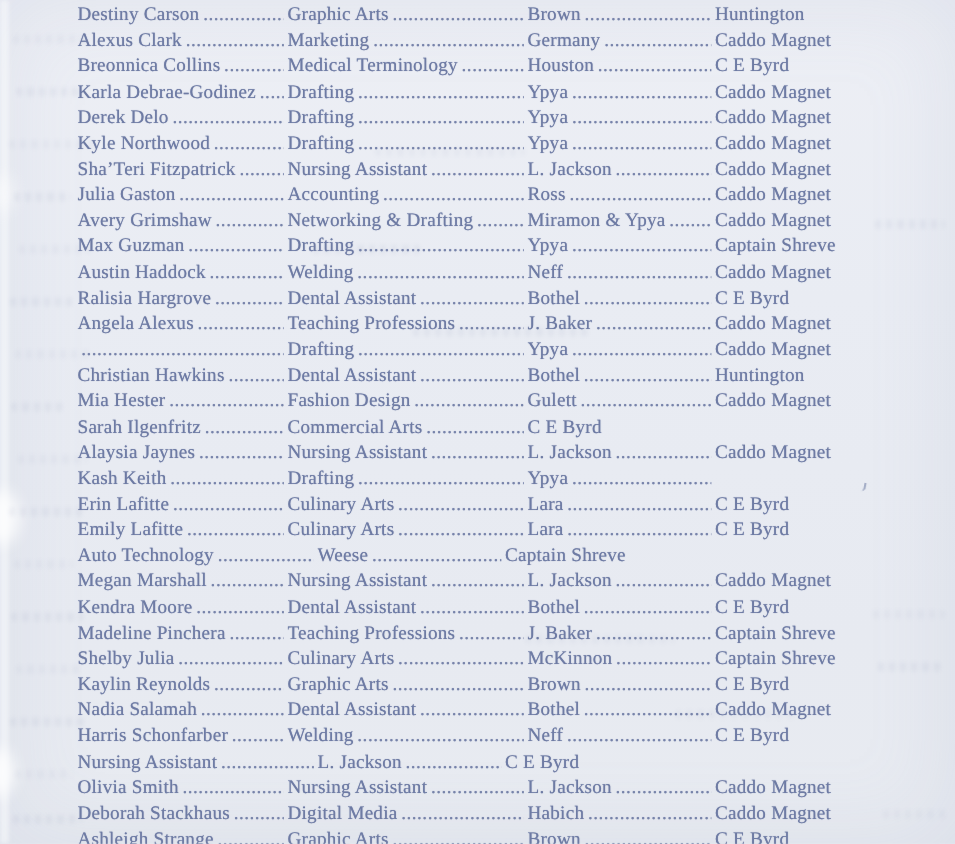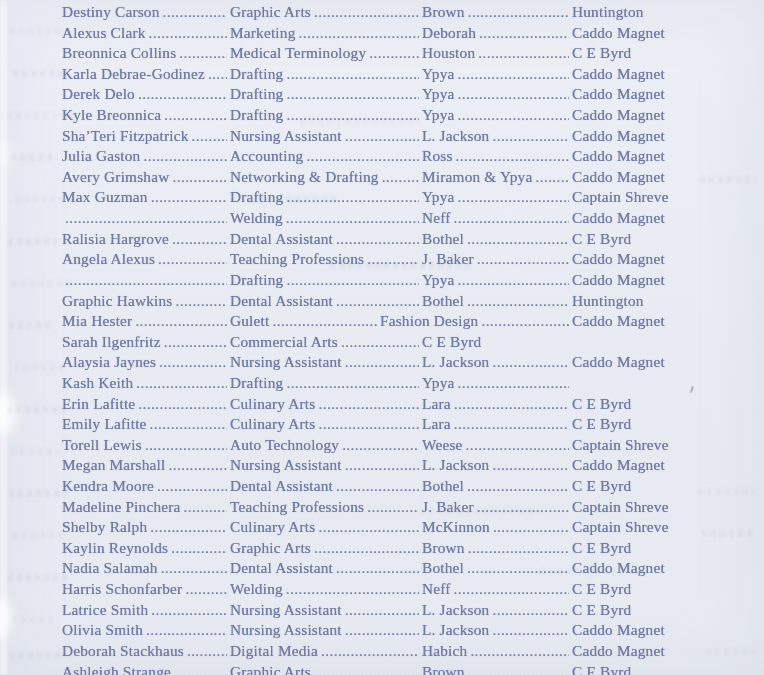--- a/index.html
+++ b/index.html
@@ -124,21 +124,21 @@
   <div class="row">
     <span class="cell name">
       <span class="t">Alexus Clark</span>
       <span class="leader"></span>
     </span>
     <span class="cell program">
       <span class="t">Marketing</span>
       <span class="leader"></span>
     </span>
     <span class="cell teacher">
-      <span class="t">Deborah</span>
+      <span class="t">Germany</span>
       <span class="leader"></span>
     </span>
     <span class="cell school">
       <span class="t">Caddo Magnet</span>
     </span>
   </div>
 
   <div class="row">
     <span class="cell name">
       <span class="t">Breonnica Collins</span>
@@ -188,21 +188,21 @@
       <span class="t">Ypya</span>
       <span class="leader"></span>
     </span>
     <span class="cell school">
       <span class="t">Caddo Magnet</span>
     </span>
   </div>
 
   <div class="row">
     <span class="cell name">
-      <span class="t">Kyle Breonnica</span>
+      <span class="t">Kyle Northwood</span>
       <span class="leader"></span>
     </span>
     <span class="cell program">
       <span class="t">Drafting</span>
       <span class="leader"></span>
     </span>
     <span class="cell teacher">
       <span class="t">Ypya</span>
       <span class="leader"></span>
     </span>
@@ -278,20 +278,21 @@
       <span class="t">Ypya</span>
       <span class="leader"></span>
     </span>
     <span class="cell school">
       <span class="t">Captain Shreve</span>
     </span>
   </div>
 
   <div class="row">
     <span class="cell name">
+      <span class="t">Austin Haddock</span>
       <span class="leader"></span>
     </span>
     <span class="cell program">
       <span class="t">Welding</span>
       <span class="leader"></span>
     </span>
     <span class="cell teacher">
       <span class="t">Neff</span>
       <span class="leader"></span>
     </span>
@@ -348,49 +349,49 @@
       <span class="t">Ypya</span>
       <span class="leader"></span>
     </span>
     <span class="cell school">
       <span class="t">Caddo Magnet</span>
     </span>
   </div>
 
   <div class="row">
     <span class="cell name">
-      <span class="t">Graphic Hawkins</span>
+      <span class="t">Christian Hawkins</span>
       <span class="leader"></span>
     </span>
     <span class="cell program">
       <span class="t">Dental Assistant</span>
       <span class="leader"></span>
     </span>
     <span class="cell teacher">
       <span class="t">Bothel</span>
       <span class="leader"></span>
     </span>
     <span class="cell school">
       <span class="t">Huntington</span>
     </span>
   </div>
 
   <div class="row">
     <span class="cell name">
       <span class="t">Mia Hester</span>
       <span class="leader"></span>
     </span>
+    <span class="cell program">
+      <span class="t">Fashion Design</span>
+      <span class="leader"></span>
+    </span>
     <span class="cell teacher">
       <span class="t">Gulett</span>
       <span class="leader"></span>
     </span>
-    <span class="cell program">
-      <span class="t">Fashion Design</span>
-      <span class="leader"></span>
-    </span>
     <span class="cell school">
       <span class="t">Caddo Magnet</span>
     </span>
   </div>
 
   <div class="row">
     <span class="cell name">
       <span class="t">Sarah Ilgenfritz</span>
       <span class="leader"></span>
     </span>
@@ -466,24 +467,20 @@
     <span class="cell teacher">
       <span class="t">Lara</span>
       <span class="leader"></span>
     </span>
     <span class="cell school">
       <span class="t">C E Byrd</span>
     </span>
   </div>
 
   <div class="row">
-    <span class="cell name">
-      <span class="t">Torell Lewis</span>
-      <span class="leader"></span>
-    </span>
     <span class="cell program">
       <span class="t">Auto Technology</span>
       <span class="leader"></span>
     </span>
     <span class="cell teacher">
       <span class="t">Weese</span>
       <span class="leader"></span>
     </span>
     <span class="cell school">
       <span class="t">Captain Shreve</span>
@@ -539,21 +536,21 @@
       <span class="t">J. Baker</span>
       <span class="leader"></span>
     </span>
     <span class="cell school">
       <span class="t">Captain Shreve</span>
     </span>
   </div>
 
   <div class="row">
     <span class="cell name">
-      <span class="t">Shelby Ralph</span>
+      <span class="t">Shelby Julia</span>
       <span class="leader"></span>
     </span>
     <span class="cell program">
       <span class="t">Culinary Arts</span>
       <span class="leader"></span>
     </span>
     <span class="cell teacher">
       <span class="t">McKinnon</span>
       <span class="leader"></span>
     </span>
@@ -610,24 +607,20 @@
     <span class="cell teacher">
       <span class="t">Neff</span>
       <span class="leader"></span>
     </span>
     <span class="cell school">
       <span class="t">C E Byrd</span>
     </span>
   </div>
 
   <div class="row">
-    <span class="cell name">
-      <span class="t">Latrice Smith</span>
-      <span class="leader"></span>
-    </span>
     <span class="cell program">
       <span class="t">Nursing Assistant</span>
       <span class="leader"></span>
     </span>
     <span class="cell teacher">
       <span class="t">L. Jackson</span>
       <span class="leader"></span>
     </span>
     <span class="cell school">
       <span class="t">C E Byrd</span>

